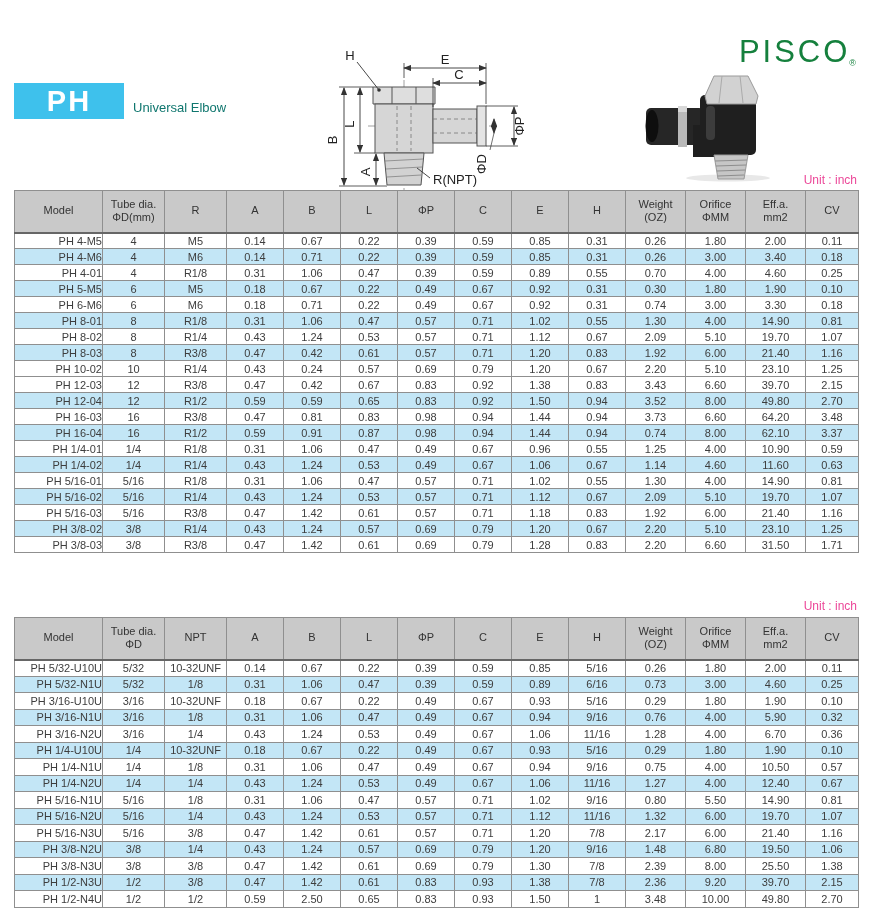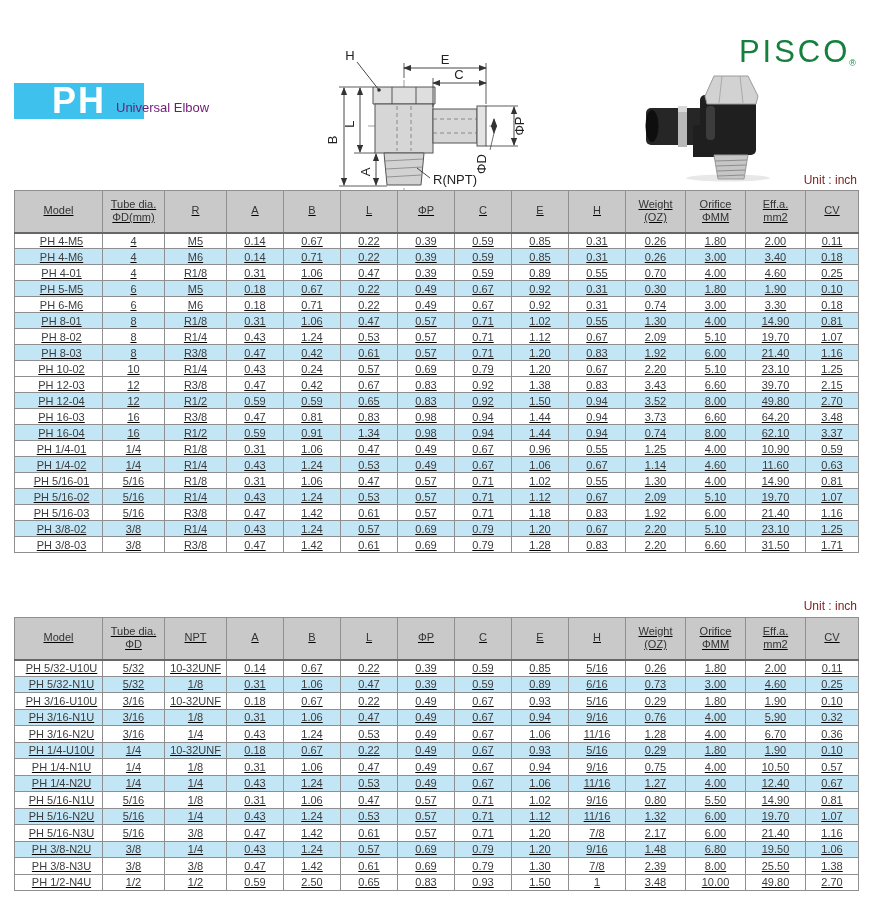--- a/index.html
+++ b/index.html
@@ -6,49 +6,49 @@
   html,body { width:873px; height:913px; background:#ffffff; overflow:hidden;
               font-family:"Liberation Sans", sans-serif; }
   #page { position:relative; width:873px; height:913px; background:#fff; }
 
   
   .pisco-logo { position:absolute; top:6px; right:16px; font-size:31px; font-weight:normal;
                 color:#15803d; letter-spacing:3px;margin-top:28px; }
   .pisco-logo .reg { font-size:9px; letter-spacing:0; vertical-align:baseline; position:relative; top:4px; left:-1px; }
 
   
-  .series-banner { position:absolute; left:14px; top:83px; width:130px; height:36px;
-                   background:#3ec1ec; color:#fff; font-size:36px; font-weight:bold;
+  .series-banner { position:absolute; left:14px; top:83px; width:110px; height:36px;
+                   background:#3ec1ec; color:#fff; font-size:29px; font-weight:bold;
                    text-align:center; line-height:36px; letter-spacing:2px; }
-  .series-name { position:absolute; left:116px; top:100px; font-size:13px; color:#701a75; }
+  .series-name { position:absolute; left:133px; top:100px; font-size:13px; color:#0f766e; }
 
   
   .diagram { position:absolute; left:318px; top:40px; }
   .photo   { position:absolute; left:643px; top:70px; }
 
   
-  .unit-note { position:absolute; right:16px; font-size:12px; color:#7f1d1d; }
+  .unit-note { position:absolute; right:16px; font-size:12px; color:#ec4899; }
   #unit1 { top:173px; }
   #unit2 { top:599px; }
 
   
-  .tbl-wrap { position:absolute; left:14px; width:735px;text-decoration:underline; }
+  .tbl-wrap { position:absolute; left:14px; width:735px; }
   #table1-container { top:190px; }
   #table2-container { top:617px; }
   table.spec { border-collapse:collapse; table-layout:fixed; width:845px;
                font-size:11px; color:#3d3d3d; }
   table.spec th, table.spec td { border:1px solid #8f8f8f; text-align:center;
                overflow:hidden; white-space:nowrap; }
   table.spec th { background:#c9c9c9; font-weight:normal; color:#333;
                white-space:pre-line; height:42px; line-height:1.25; vertical-align:middle;
                border-bottom:2px solid #666; }
   table.spec { border:1px solid #666; }
   #table1-container td { height:16px; }
   #table2-container td { height:16.5px; }
-  table.spec td.model { text-align:center; padding-left:6px; }
+  table.spec td.model { text-align:right; padding-left:6px; }
   table.spec tr.blue td { background:#c3e6f6; }
 </style>
 </head>
 <body>
 
 <div id="page">
 
   <div class="pisco-logo"><span>PISCO</span><span class="reg">®</span></div>
 
   <div class="series-banner">PH</div>
@@ -374,21 +374,21 @@
             <td>6.60</td>
             <td>64.20</td>
             <td>3.48</td>
           </tr>
           <tr class="blue">
             <td class="model">PH 16-04</td>
             <td>16</td>
             <td>R1/2</td>
             <td>0.59</td>
             <td>0.91</td>
-            <td>1.34</td>
+            <td>0.87</td>
             <td>0.98</td>
             <td>0.94</td>
             <td>1.44</td>
             <td>0.94</td>
             <td>0.74</td>
             <td>8.00</td>
             <td>62.10</td>
             <td>3.37</td>
           </tr>
           <tr>
@@ -748,20 +748,36 @@
             <td>0.61</td>
             <td>0.69</td>
             <td>0.79</td>
             <td>1.30</td>
             <td>7/8</td>
             <td>2.39</td>
             <td>8.00</td>
             <td>25.50</td>
             <td>1.38</td>
           </tr>
+          <tr class="blue">
+            <td class="model">PH 1/2-N3U</td>
+            <td>1/2</td>
+            <td>3/8</td>
+            <td>0.47</td>
+            <td>1.42</td>
+            <td>0.61</td>
+            <td>0.83</td>
+            <td>0.93</td>
+            <td>1.38</td>
+            <td>7/8</td>
+            <td>2.36</td>
+            <td>9.20</td>
+            <td>39.70</td>
+            <td>2.15</td>
+          </tr>
           <tr>
             <td class="model">PH 1/2-N4U</td>
             <td>1/2</td>
             <td>1/2</td>
             <td>0.59</td>
             <td>2.50</td>
             <td>0.65</td>
             <td>0.83</td>
             <td>0.93</td>
             <td>1.50</td>

